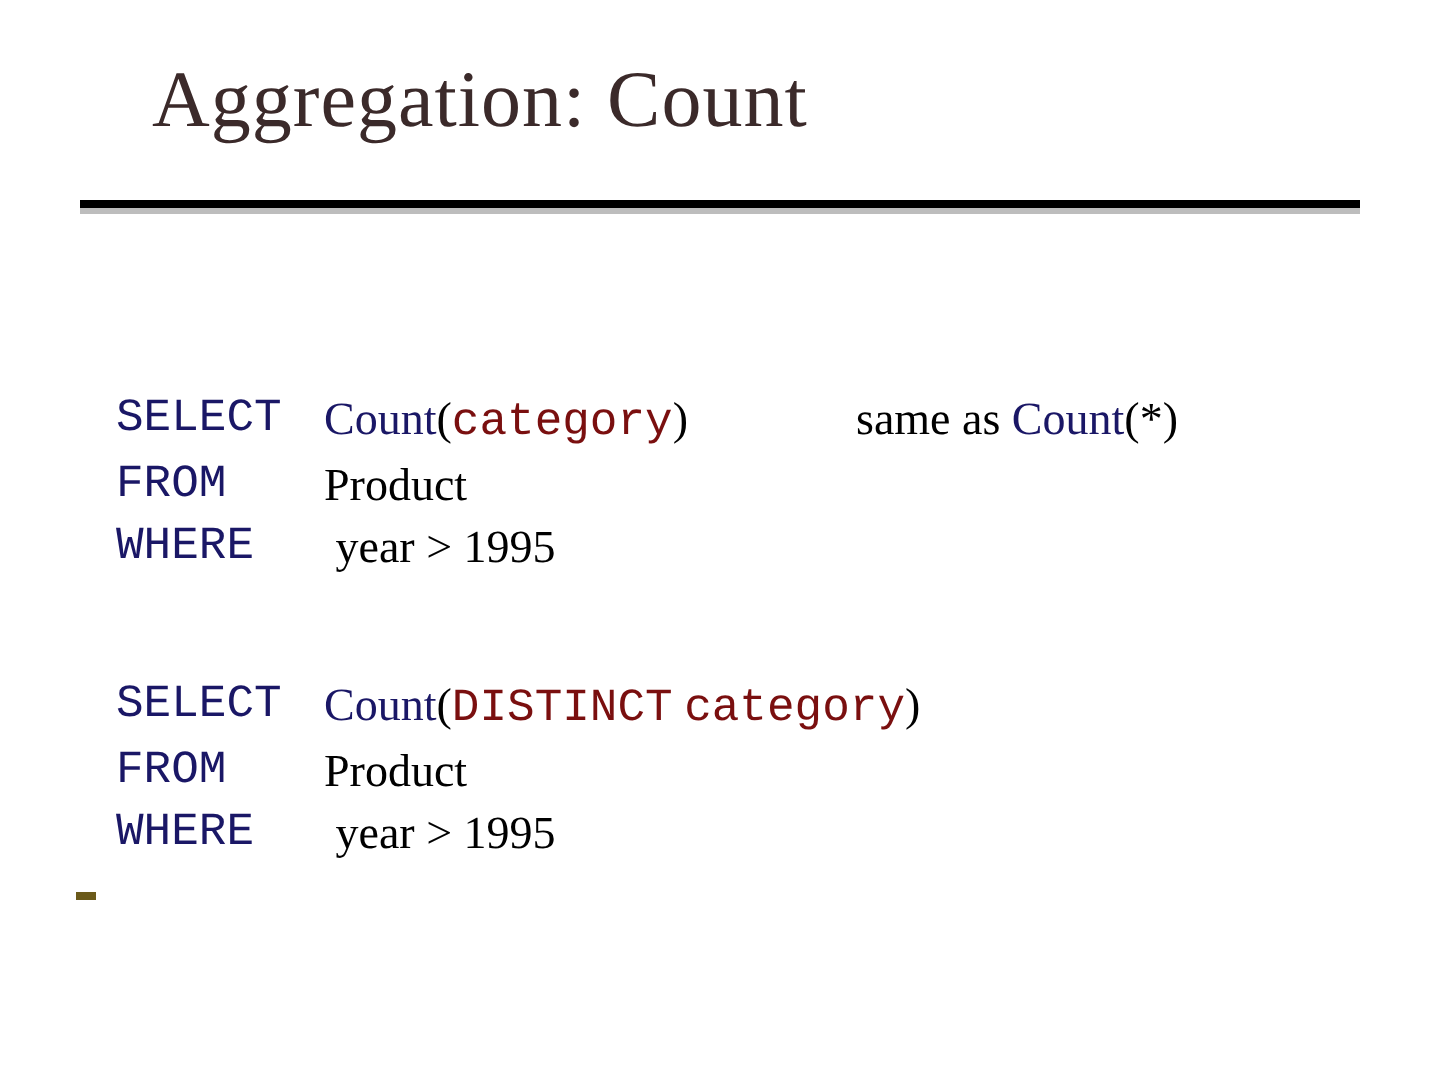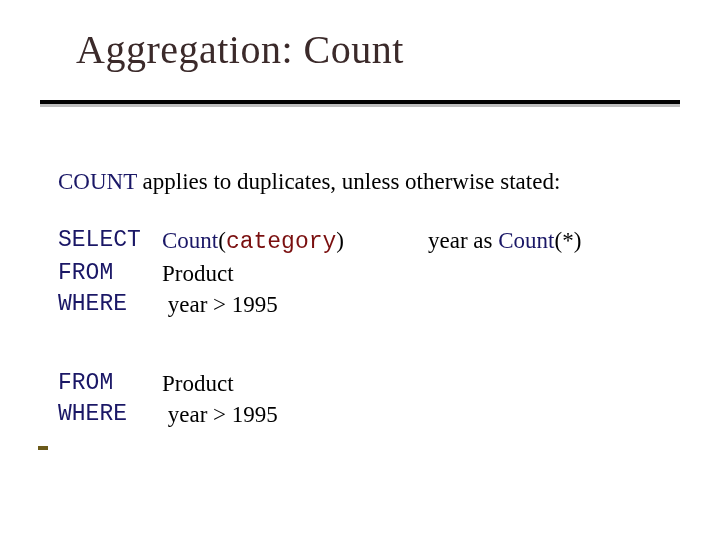--- a/index.html
+++ b/index.html
@@ -91,42 +91,42 @@
 <body>
 
 <div class="slide">
 
   <div class="title">Aggregation: Count</div>
   <div class="rule"></div>
   <div class="rule-shadow"></div>
 
   <div class="body">
 
-    <div class="row">
-      <span class="keyword-tight">COUNT</span><span class="note">   applies to duplicates, unless otherwise stated:</span>
-    </div>
 
     <div class="gap-md"></div>
 
     <div class="row">
-      <span class="keyword-col">SELECT</span><span class="count-word">Count</span><span>(</span><span class="arg">category</span><span>)</span><span class="annot"><span>year as </span><span class="count-word">Count</span><span>(*)</span></span>
+      <span class="keyword-col">SELECT</span><span class="count-word">Count</span><span>(</span><span class="arg">category</span><span>)</span><span class="annot"><span>same as </span><span class="count-word">Count</span><span>(*)</span></span>
     </div>
     <div class="row">
       <span class="keyword-col">FROM</span><span>Product</span>
     </div>
     <div class="row">
       <span class="keyword-col">WHERE</span><span> year &gt; 1995</span>
     </div>
 
     <div class="gap-md"></div>
 
 
     <div class="gap-sm"></div>
 
     <div class="row">
+      <span class="keyword-col">SELECT</span><span class="count-word">Count</span><span>(</span><span class="arg">DISTINCT</span><span> </span><span class="arg">category</span><span>)</span>
+    </div>
+    <div class="row">
       <span class="keyword-col">FROM</span><span>Product</span>
     </div>
     <div class="row">
       <span class="keyword-col">WHERE</span><span> year &gt; 1995</span>
     </div>
 
   </div>
 
   <div class="tick"></div>
 </div>

